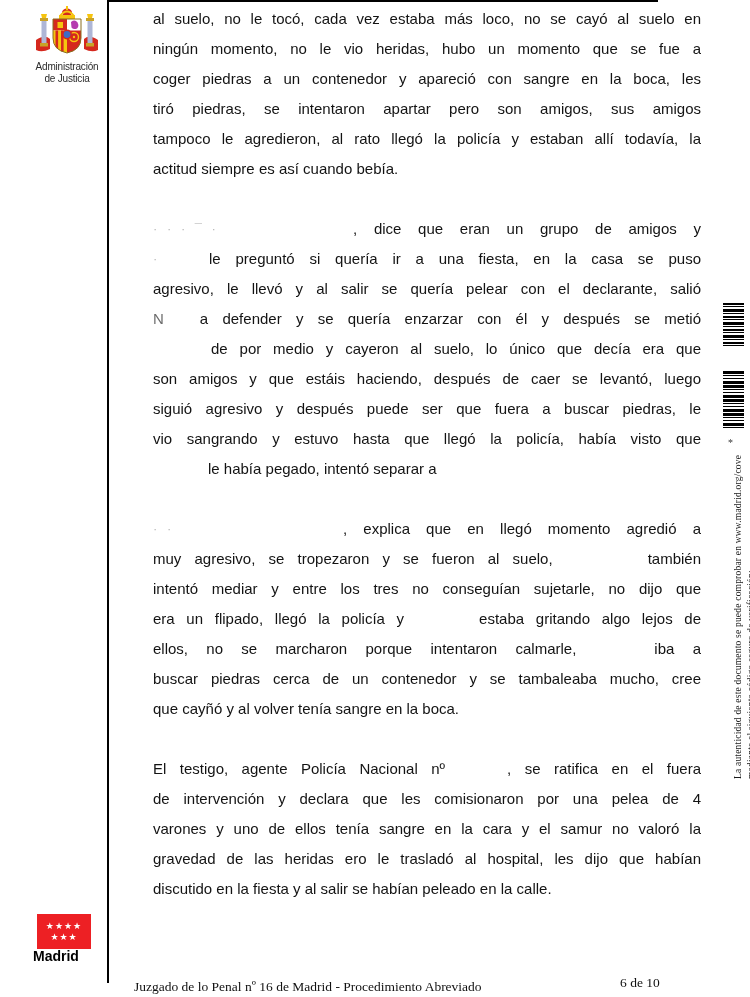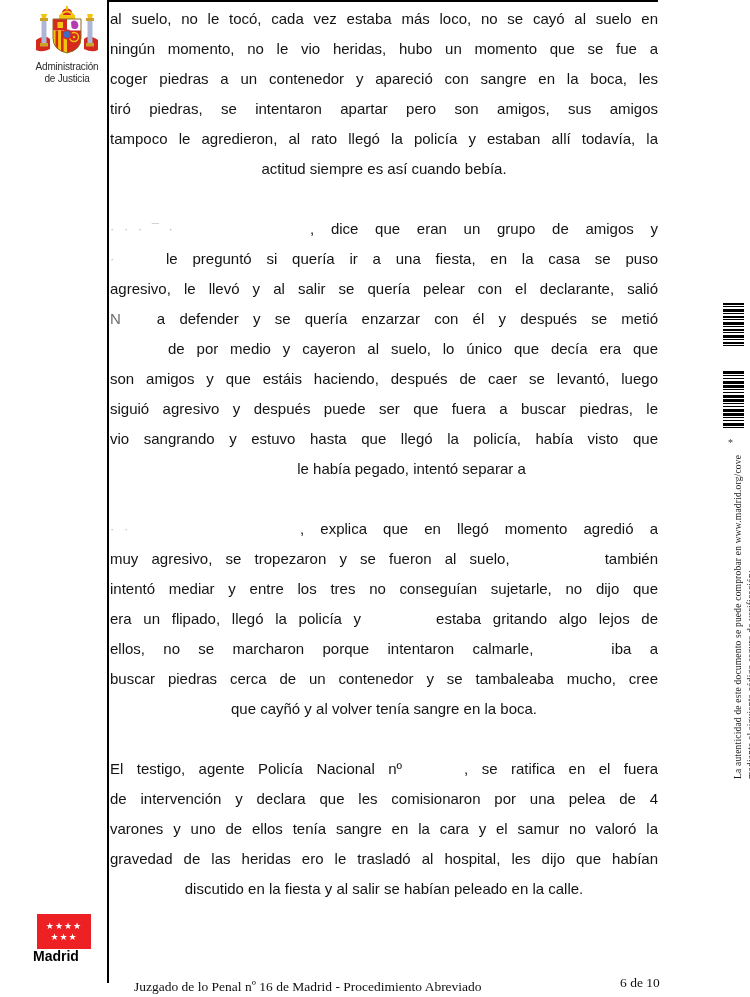--- a/index.html
+++ b/index.html
@@ -7,25 +7,25 @@
     width:750px; height:997px; position:relative; overflow:hidden;
     background:#ffffff; font-family:"Liberation Sans", sans-serif; color:#111;
   }
 
   
   .rule-v   { position:absolute; left:107px; top:0; width:2px; height:983px; background:#000; }
   .rule-top { position:absolute; left:107px; top:0; width:551px; height:2px; background:#000; }
 
   
   .doc { position:absolute; left:110px; top:4px; width:548px;
-         font-size:15px; line-height:30px; color:#131313; }
+         font-size:15px; line-height:30px; color:#131313;padding-left:43px; }
   .para + .para { margin-top:30px; }
   .line { height:30px; overflow:hidden; text-align:justify; }
   .line::after { content:""; display:inline-block; width:100%; height:0; }
-  .line.noj { text-align:center; }
+  .line.noj { text-align:left; }
   .line.noj::after { content:none; }
   .redact { display:inline-block; overflow:hidden; height:22px; line-height:22px;
             vertical-align:-6px; white-space:nowrap; font-size:13px;
             color:#b9b9b9; letter-spacing:3px; }
   .faded { color:#6d6d6d; }
 
   
   .arms { position:absolute; left:33px; top:6px; }
   .arms-label { position:absolute; left:15px; top:61px; width:104px; text-align:center;
                 font-size:10px; line-height:11.5px; color:#2b2b2b; letter-spacing:-0.2px; }

